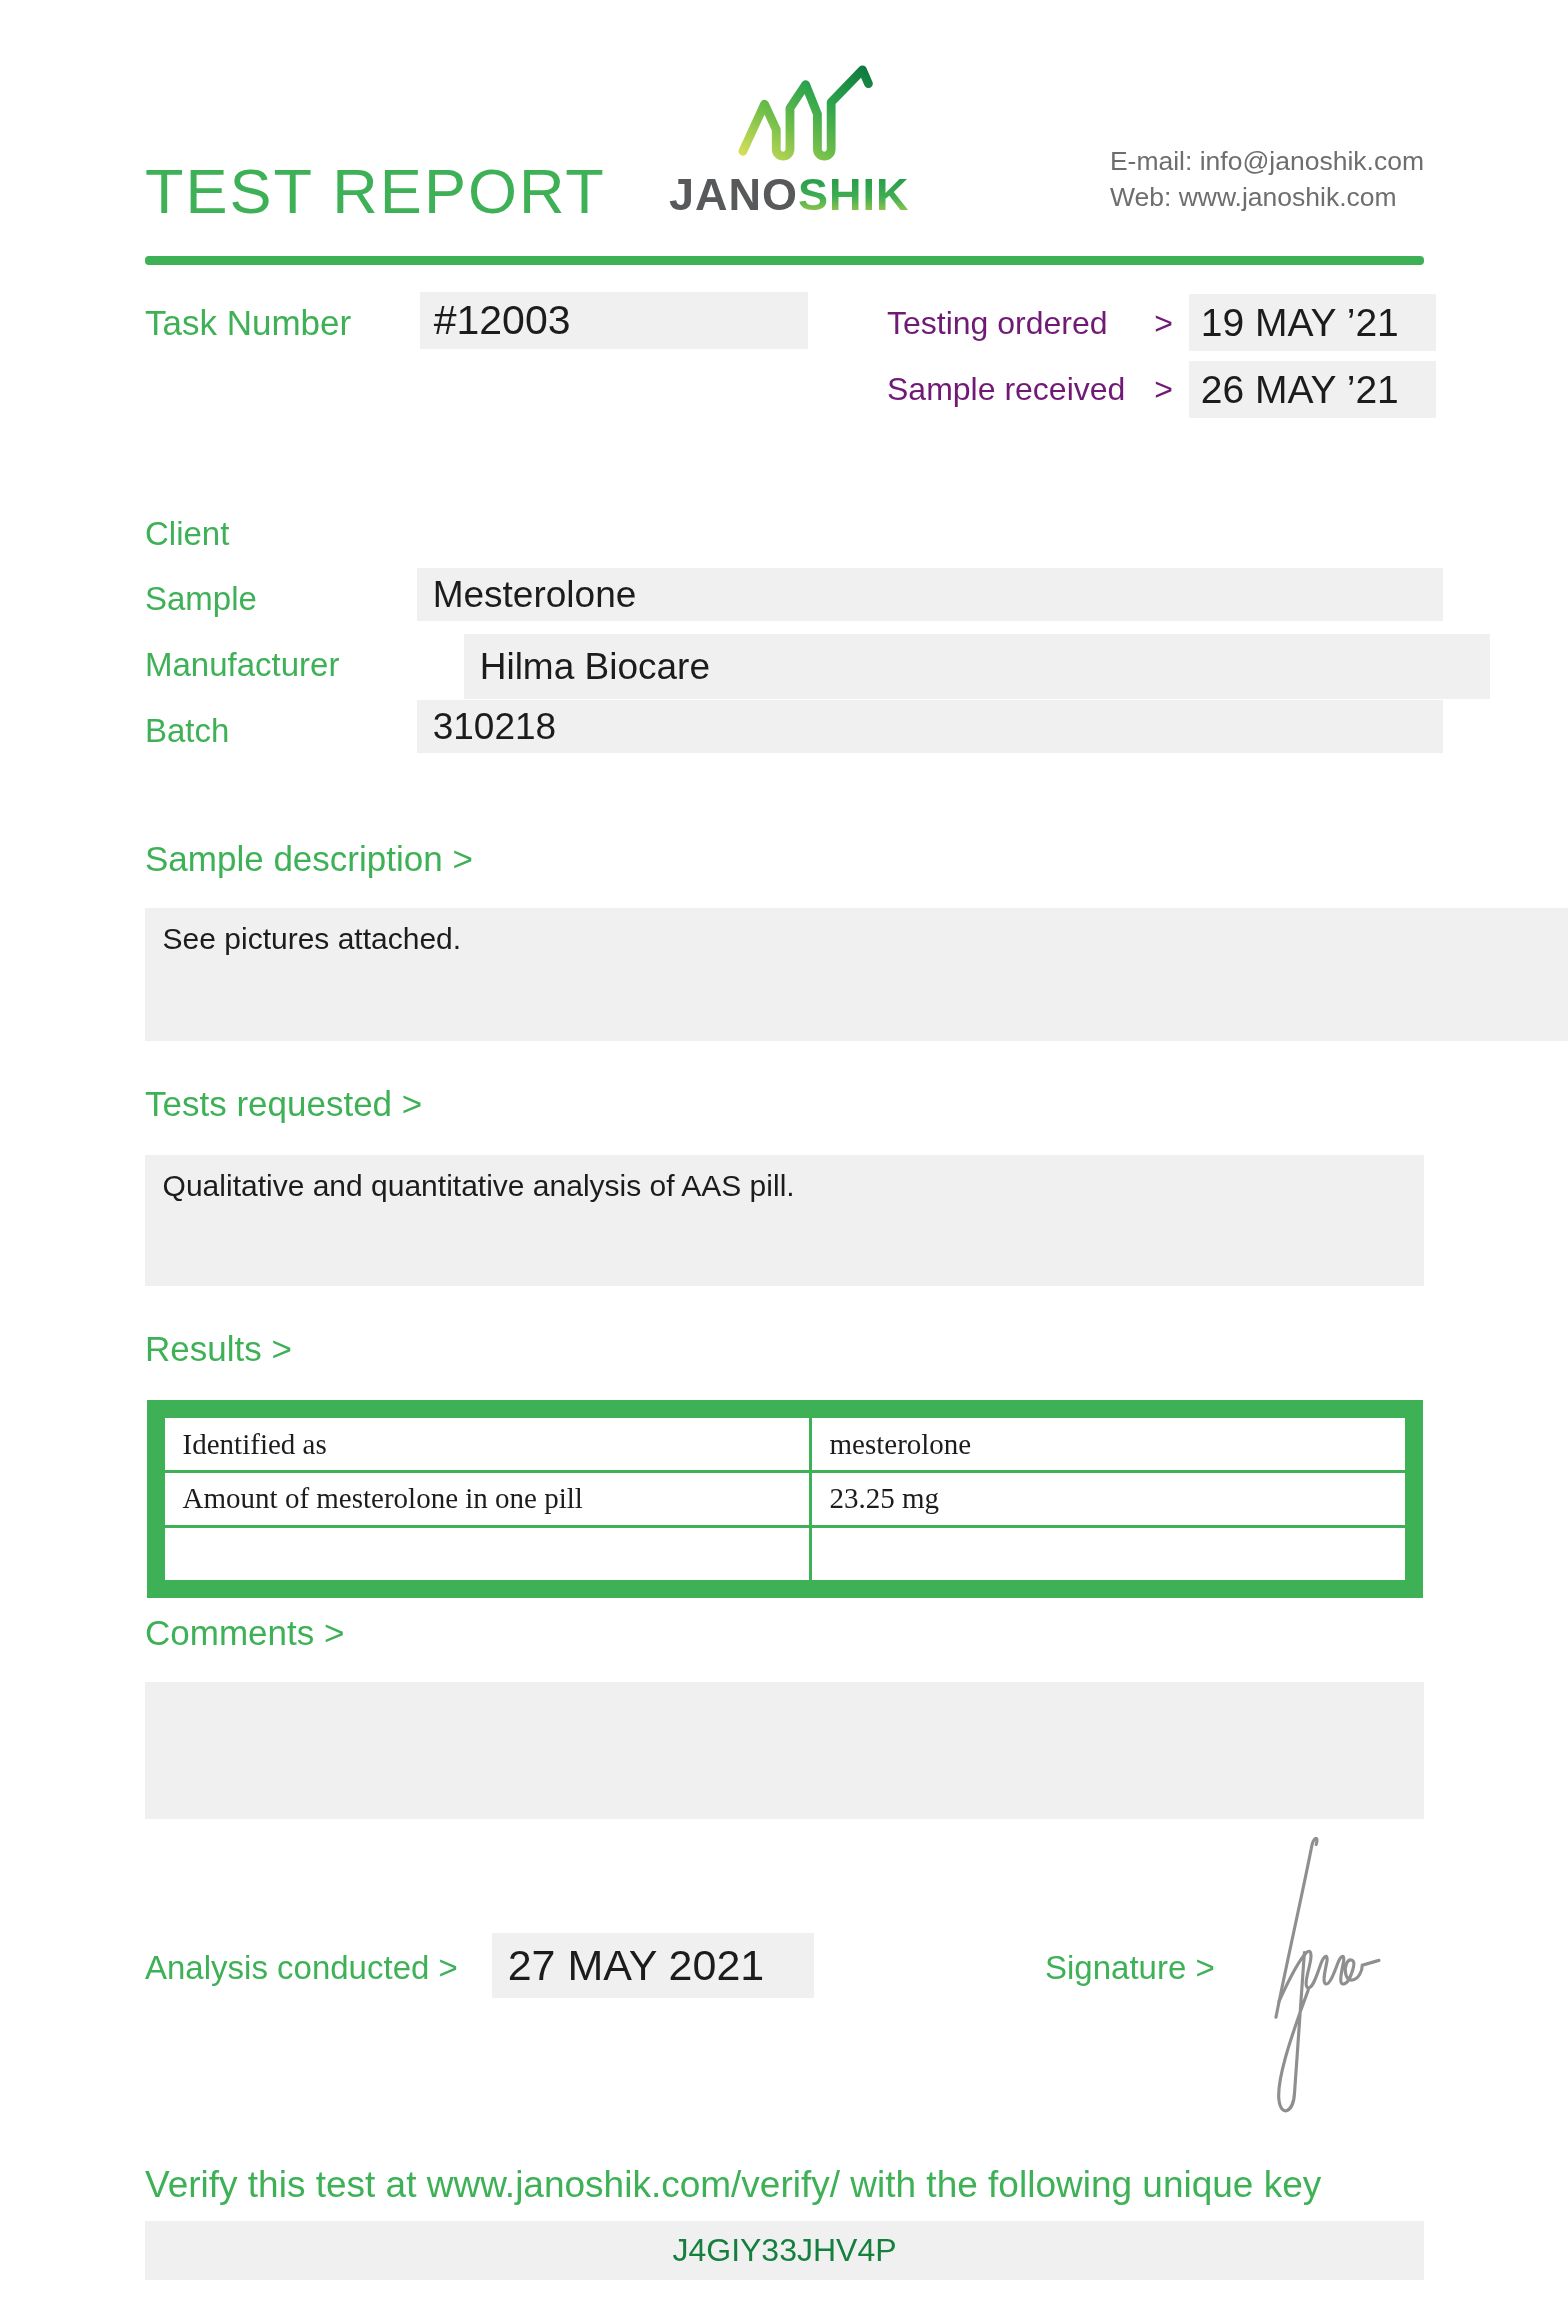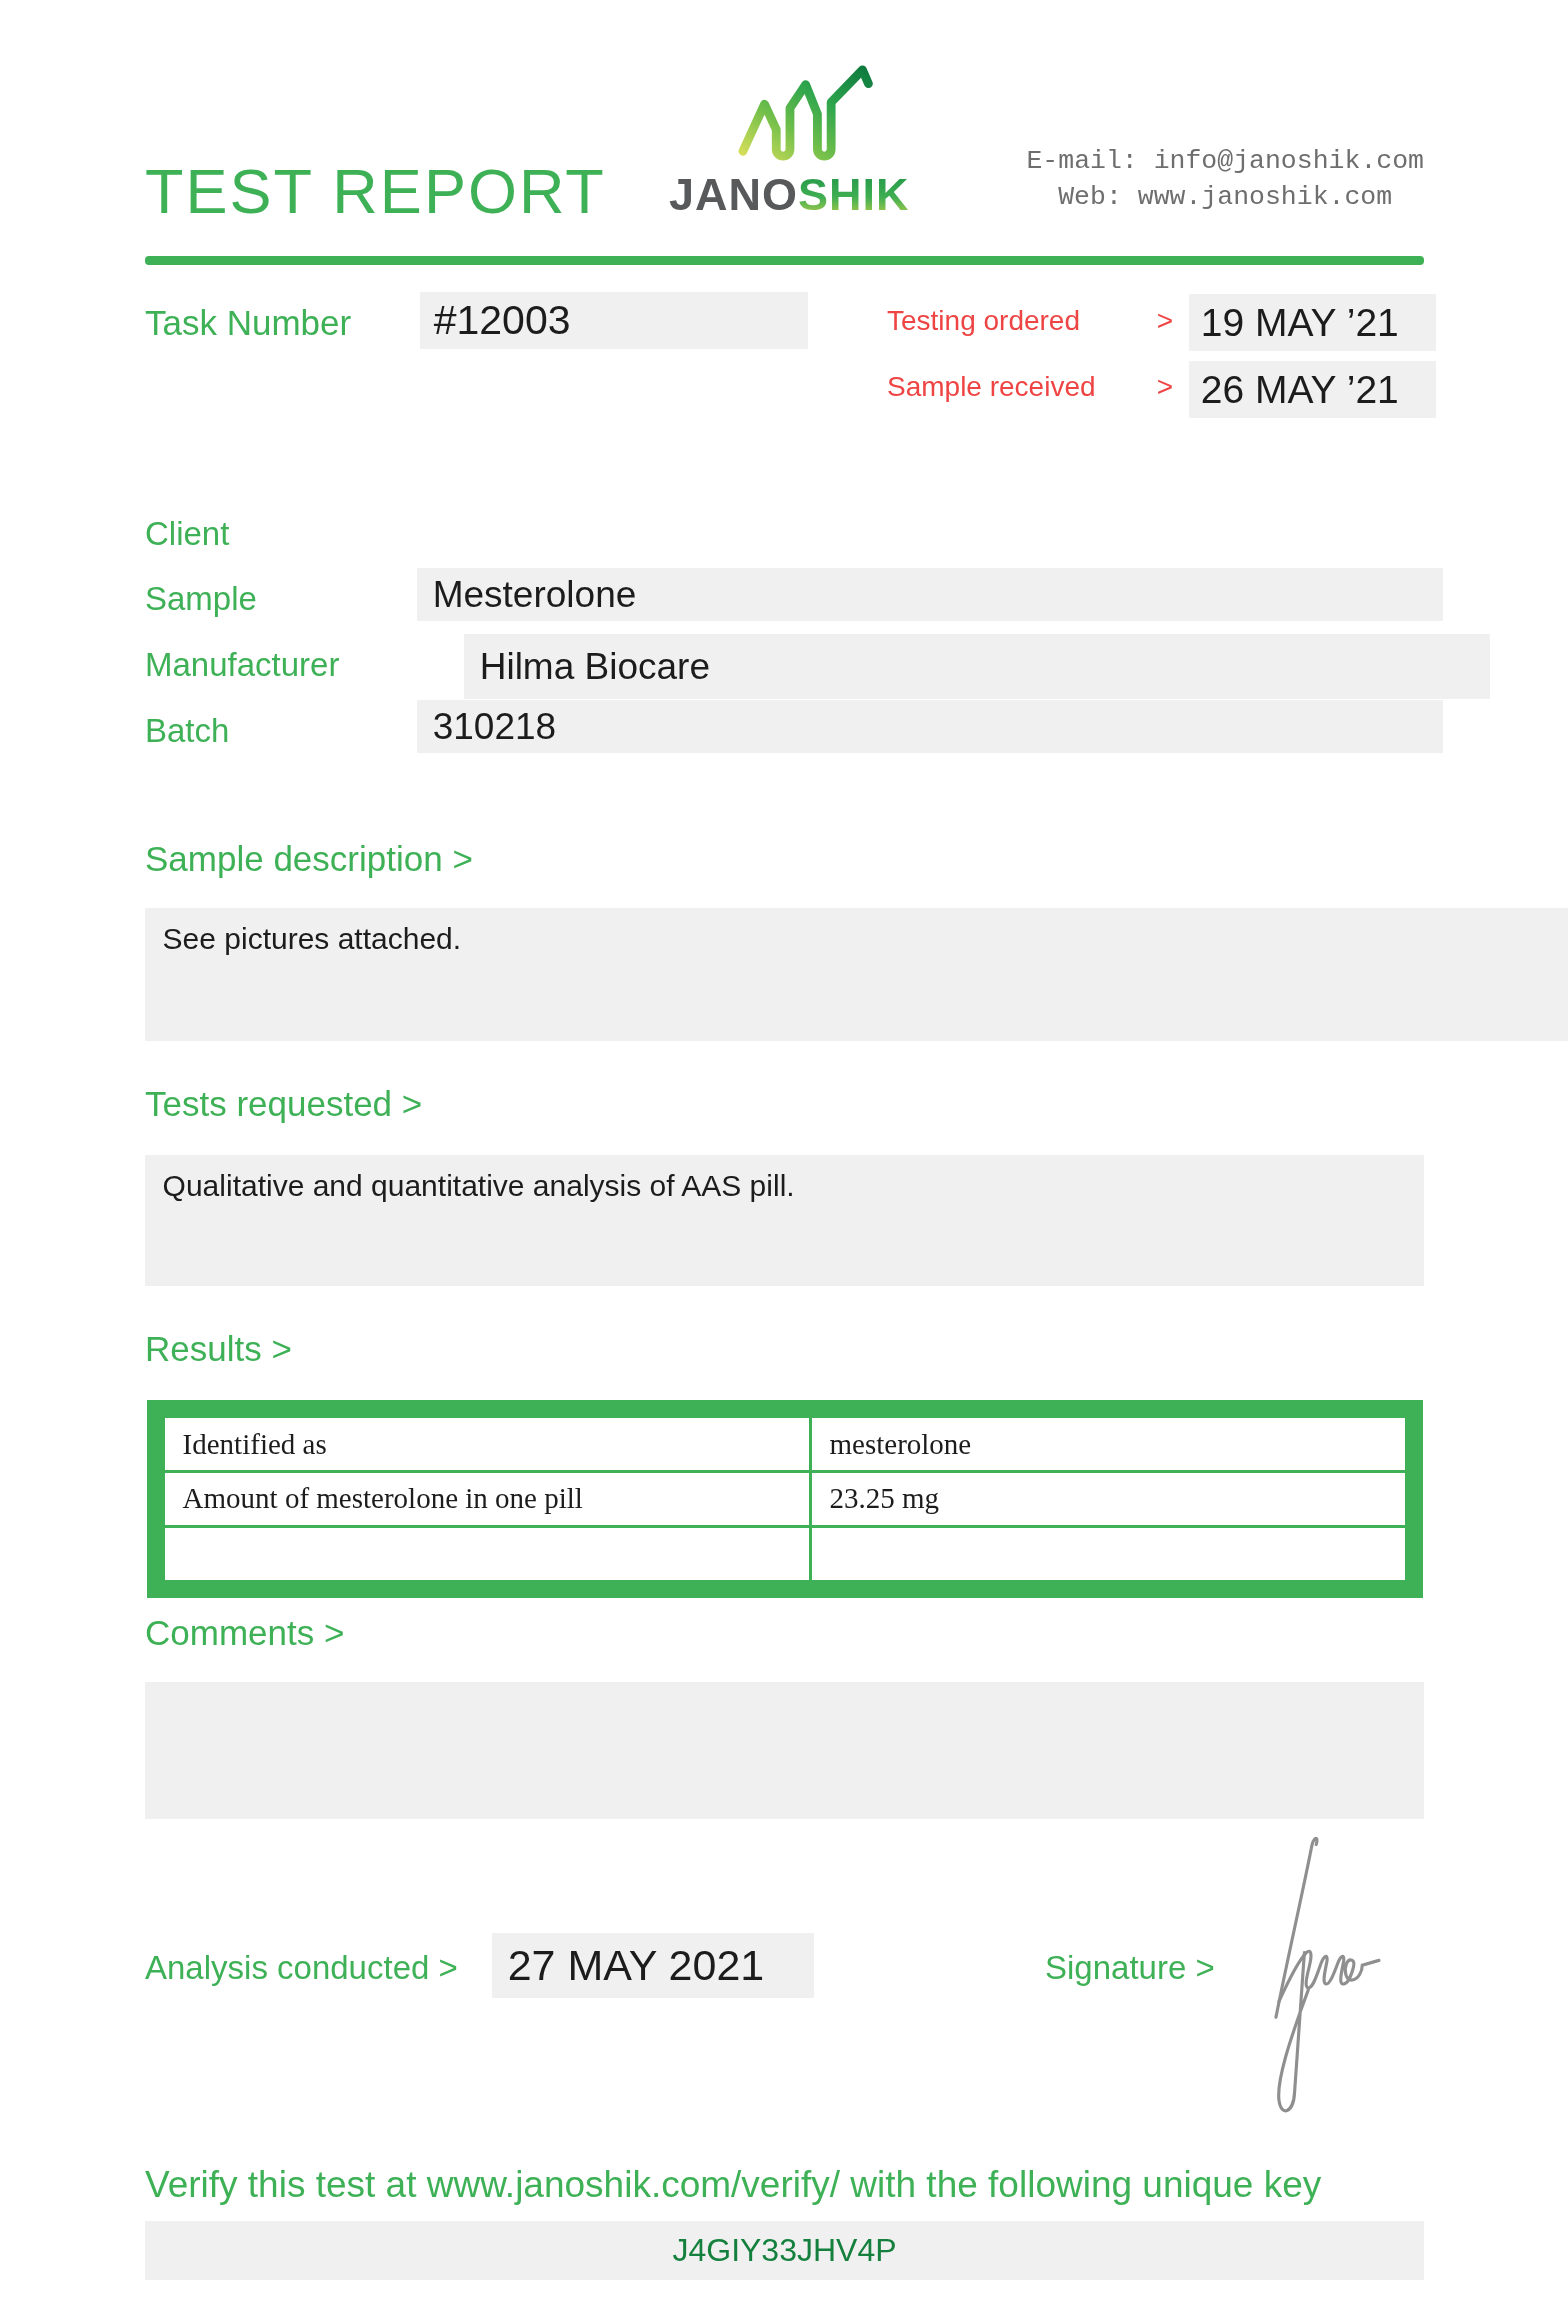--- a/index.html
+++ b/index.html
@@ -32,41 +32,40 @@
   }
   .logo-jano{color:#58595b;}
   .logo-shik{
     background:linear-gradient(180deg,#1e9448 0%,#3fae52 55%,#c3d24b 100%);
     -webkit-background-clip:text;
     background-clip:text;
     color:#3fae52;
     -webkit-text-fill-color:transparent;
   }
   .contact{
-    text-align:center;
+    text-align:left;
     font-size:26.5px;
     color:#6e6e6e;
     line-height:36px;
     white-space:nowrap;
-    font-family:Liberation Mono, monospace;
   }
   .rule{
     background:#3eb157;
     height:8.8px;width:1279px;
     border-radius:3.9px;
   }
   .label{
     font-size:33px;
     color:#3eb157;
     white-space:nowrap;
   }
   .kv-arrow-row{
     display:flex;justify-content:space-between;
     width:286px;
-    font-size:28px;color:#ef4444;text-align:right;
+    font-size:32px;color:#701a75;text-align:right;
   }
   .valuebox{
     background:#f0f0f0;
     display:flex;align-items:center;
     white-space:nowrap;
   }
   .task-value{font-size:41px;padding-left:13.7px;}
   .date-value{font-size:39px;padding-left:11.8px;}
   .detail-value{font-size:37px;padding-left:15.7px;}
   .analysis-value{font-size:43px;padding-left:15.7px;}

